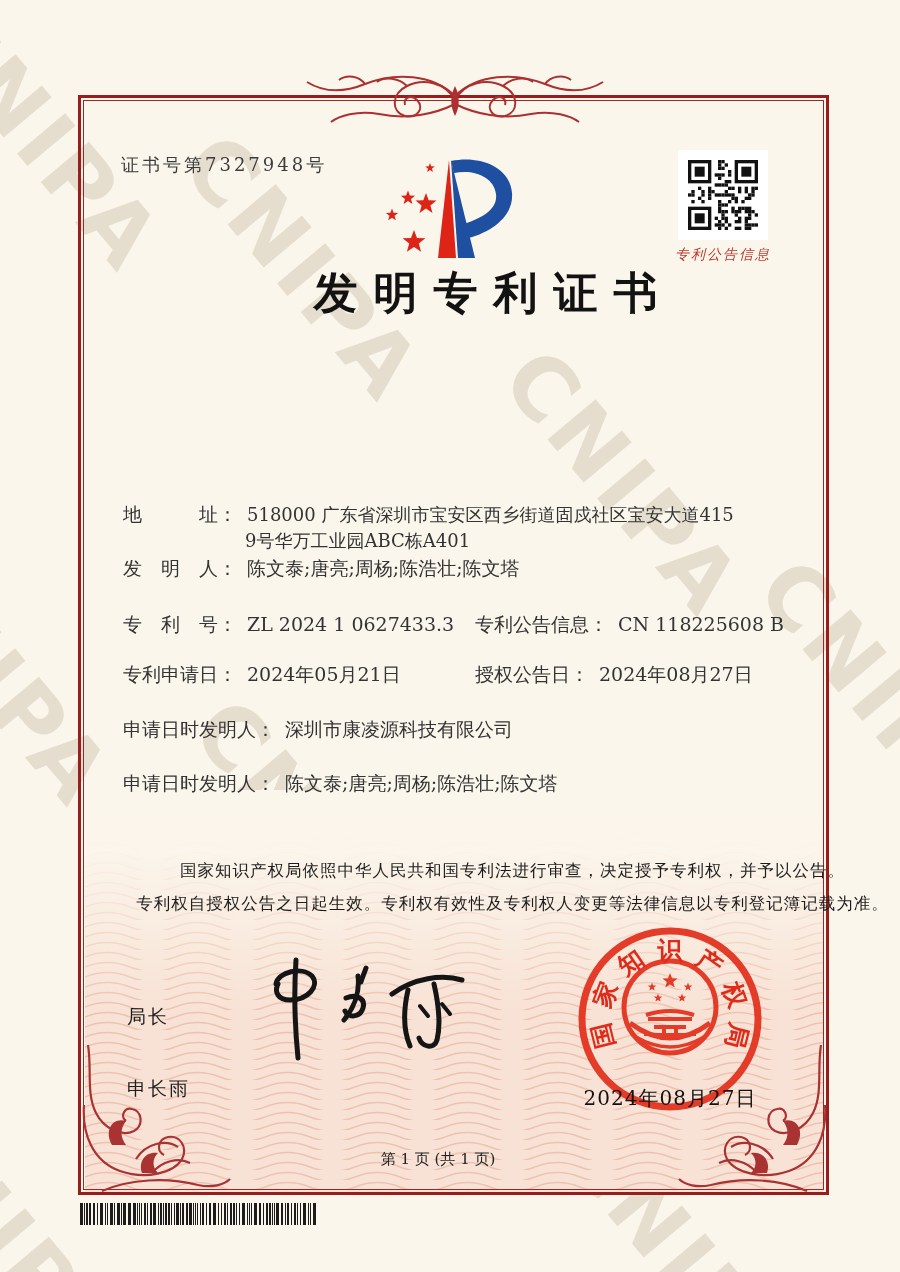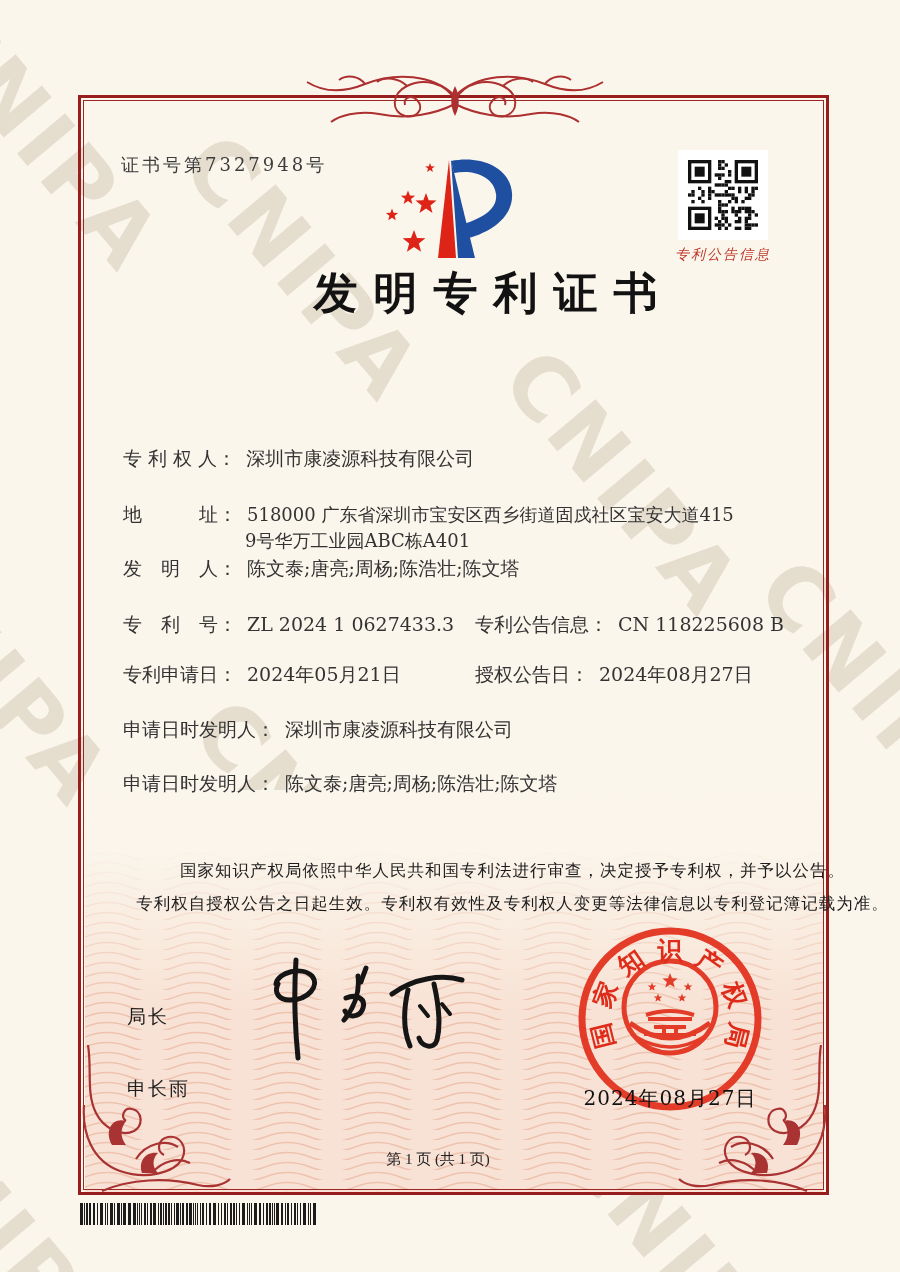--- a/index.html
+++ b/index.html
@@ -38,21 +38,21 @@
   .gov-title{position:absolute;left:127px;top:1004px;font-size:19px;color:#1d1d1d;letter-spacing:2px;}
   .gov-name{position:absolute;left:127px;top:1042px;font-size:19px;color:#1d1d1d;letter-spacing:2px;margin-top:34px;}
   .sig{position:absolute;left:262px;top:950px;}
   
   .seal{position:absolute;left:570px;top:919px;width:200px;height:200px;opacity:0.93;}
   .seal-ring{position:absolute;left:570px;top:919px;width:200px;height:200px;pointer-events:none;}
   .seal-ring span{position:absolute;left:50%;top:50%;font-size:25px;font-weight:bold;color:#df2c1a;}
   .seal-date{position:absolute;left:560px;top:1085px;width:220px;text-align:center;font-size:20px;
              color:#111;letter-spacing:1px;white-space:nowrap;}
   
-  .page-info{position:absolute;left:78px;top:1150px;width:720px;text-align:center;font-size:15px;color:#222;font-family:Liberation Serif, serif;}
+  .page-info{position:absolute;left:78px;top:1150px;width:720px;text-align:center;font-size:15px;color:#222;}
   .barcode{position:absolute;left:80px;top:1203px;}
 </style>
 </head>
 <body>
 
 <div class="page">
 
   <div class="wm" style="left:-20px;top:-15px">CNIPA</div>
   <div class="wm" style="left:240px;top:115px">CNIPA</div>
   <div class="wm" style="left:560px;top:330px">CNIPA</div>
@@ -250,23 +250,20 @@
         <rect x="53.333333333333336" y="6.666666666666667" width="10" height="10" fill="#111"></rect>
         <rect x="0" y="46.66666666666667" width="23.333333333333336" height="23.333333333333336" fill="#111"></rect>
         <rect x="3.3333333333333335" y="50" width="16.666666666666668" height="16.666666666666668" fill="#fff"></rect>
         <rect x="6.666666666666667" y="53.333333333333336" width="10" height="10" fill="#111"></rect>
       </svg>
   </div>
   <div class="qr-caption">专利公告信息</div>
 
   <div class="title">发明专利证书</div>
 
-  <div class="row" style="top:446px">
-    <span class="lab">专 利 权 人：</span><span class="val">深圳市康凌源科技有限公司</span>
-  </div>
   <div class="row addr" style="top:502px">
     <span class="lab">地　　　址：</span><span class="val">518000 广东省深圳市宝安区西乡街道固戍社区宝安大道415</span>
   </div>
   <div class="addr2">9号华万工业园ABC栋A401</div>
   <div class="row" style="top:556px">
     <span class="lab">发　明　人：</span><span class="val">陈文泰;唐亮;周杨;陈浩壮;陈文塔</span>
   </div>
   <div class="row" style="top:612px">
     <span class="lab">专　利　号：</span><span class="val">ZL 2024 1 0627433.3</span>
     <span class="rcol"><span class="lab">专利公告信息：</span><span class="val">CN 118225608 B</span></span>

